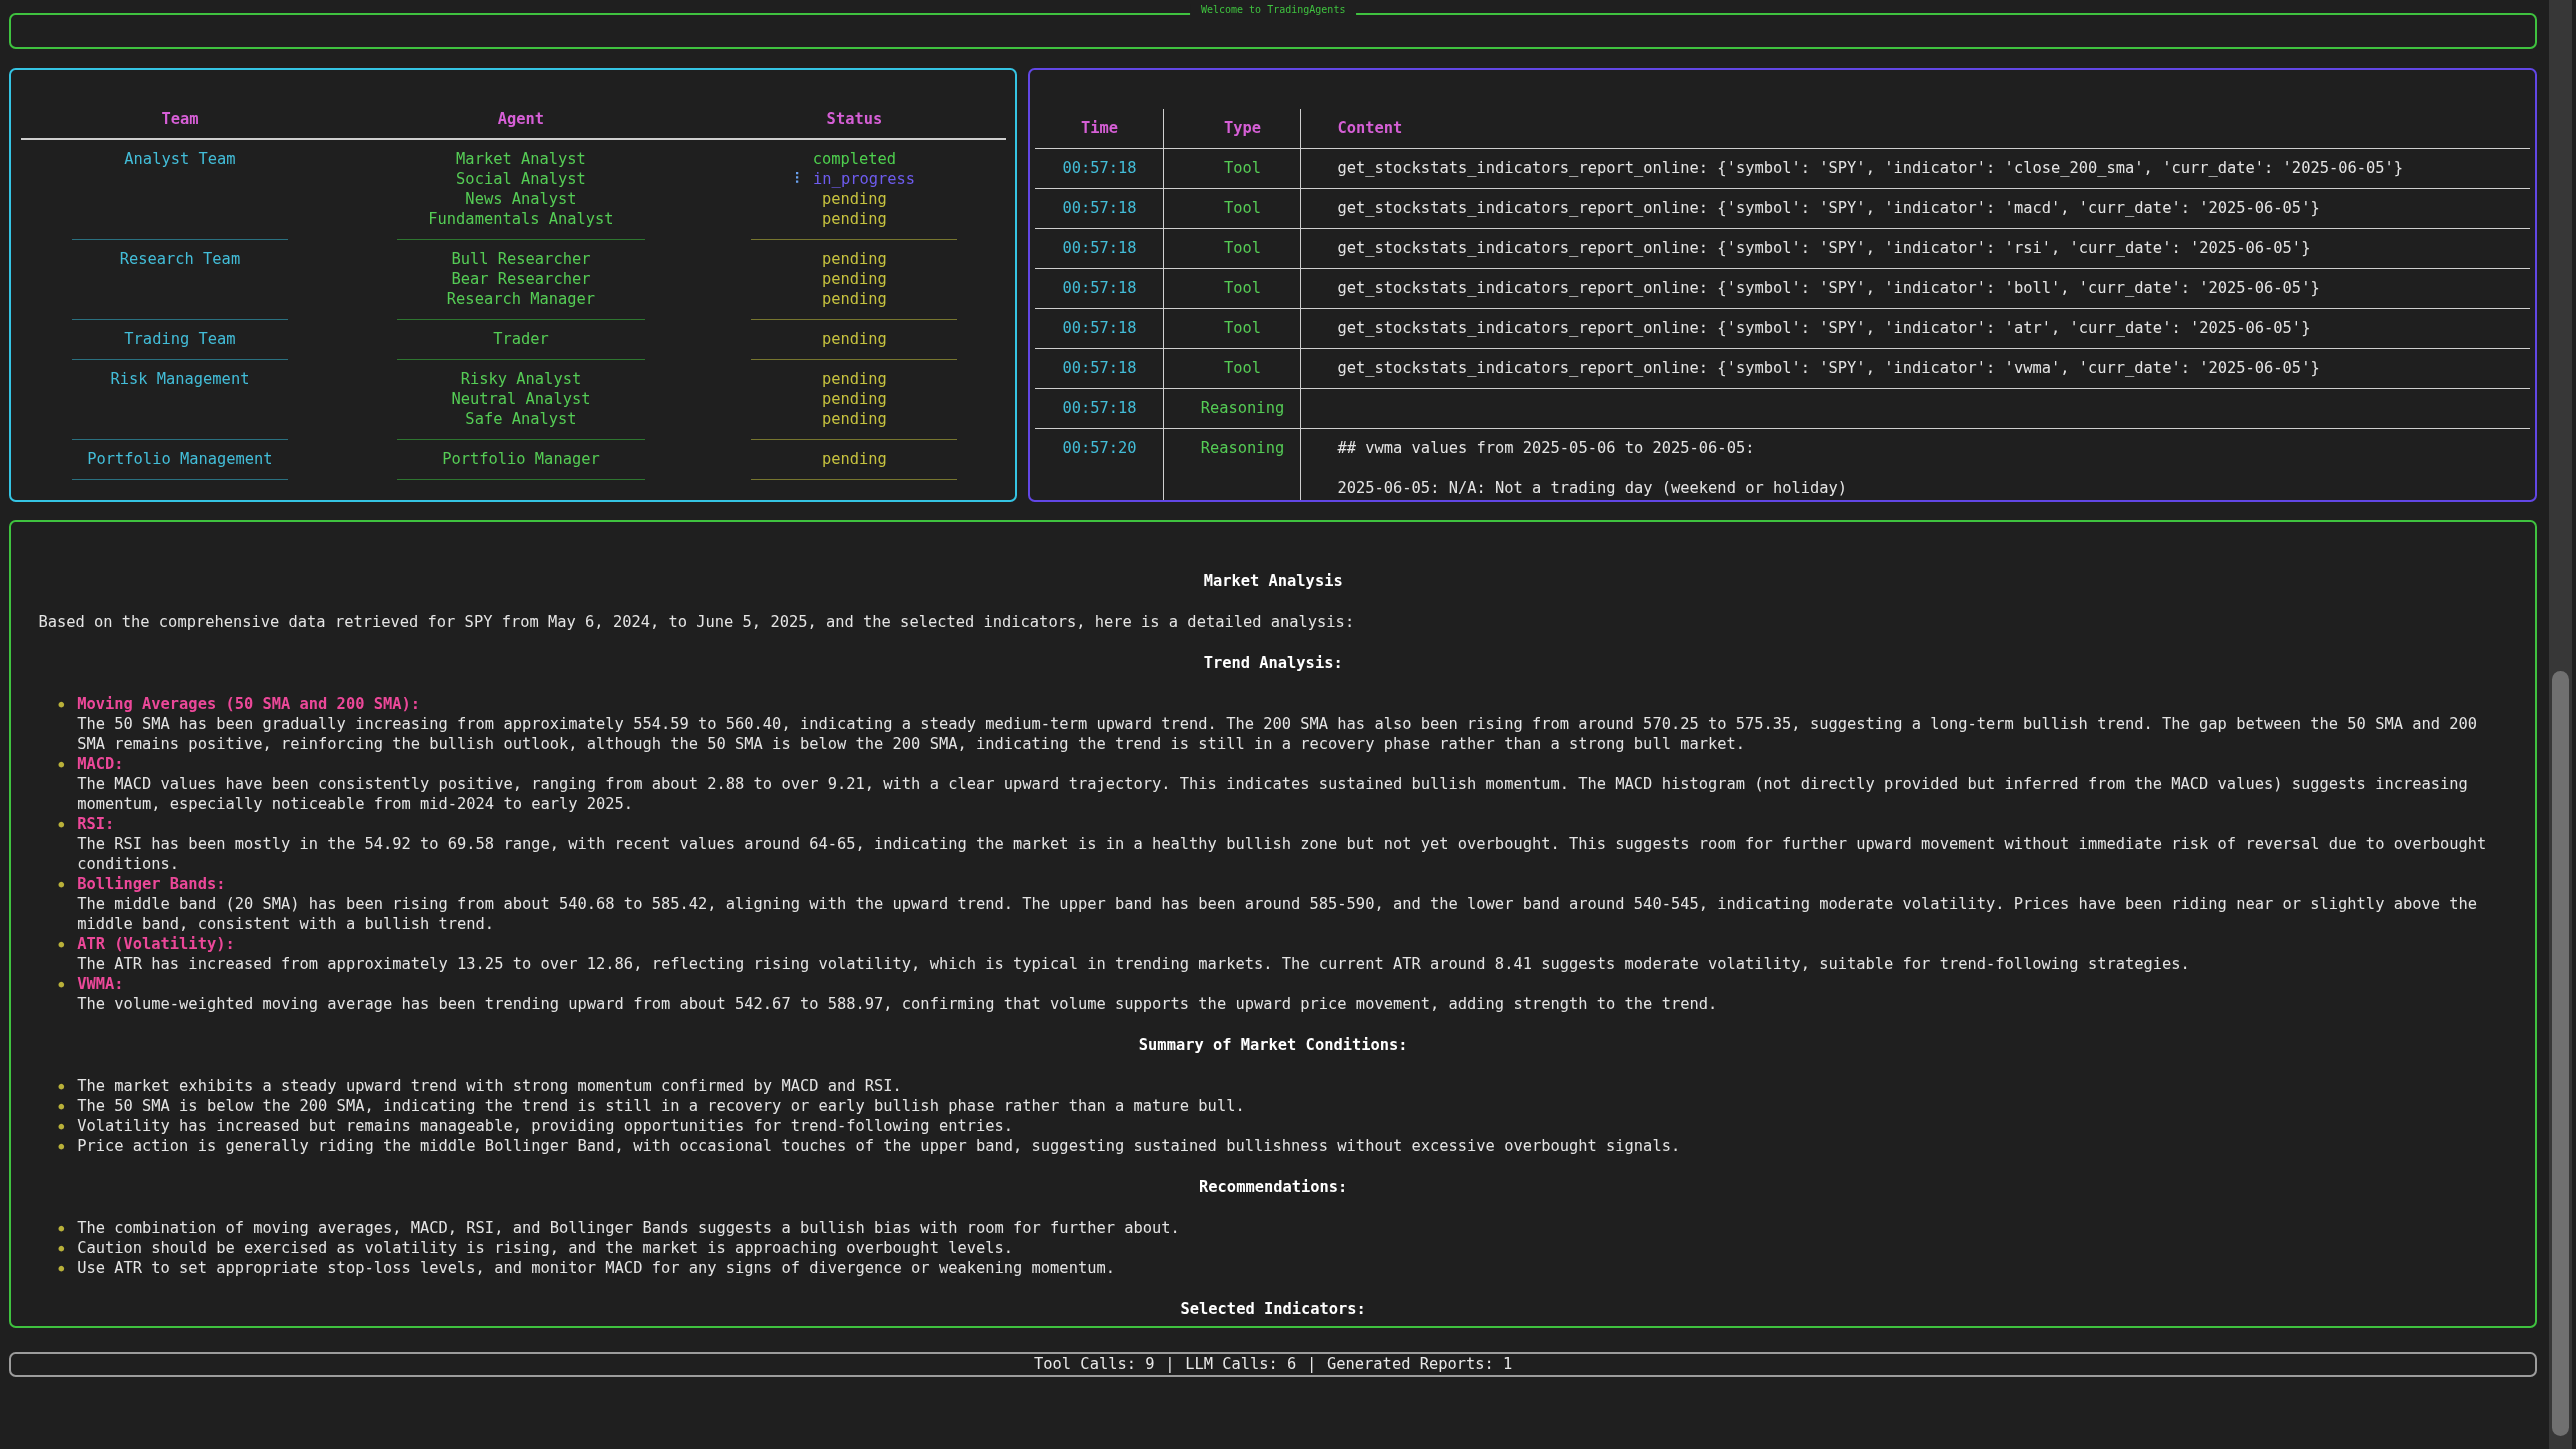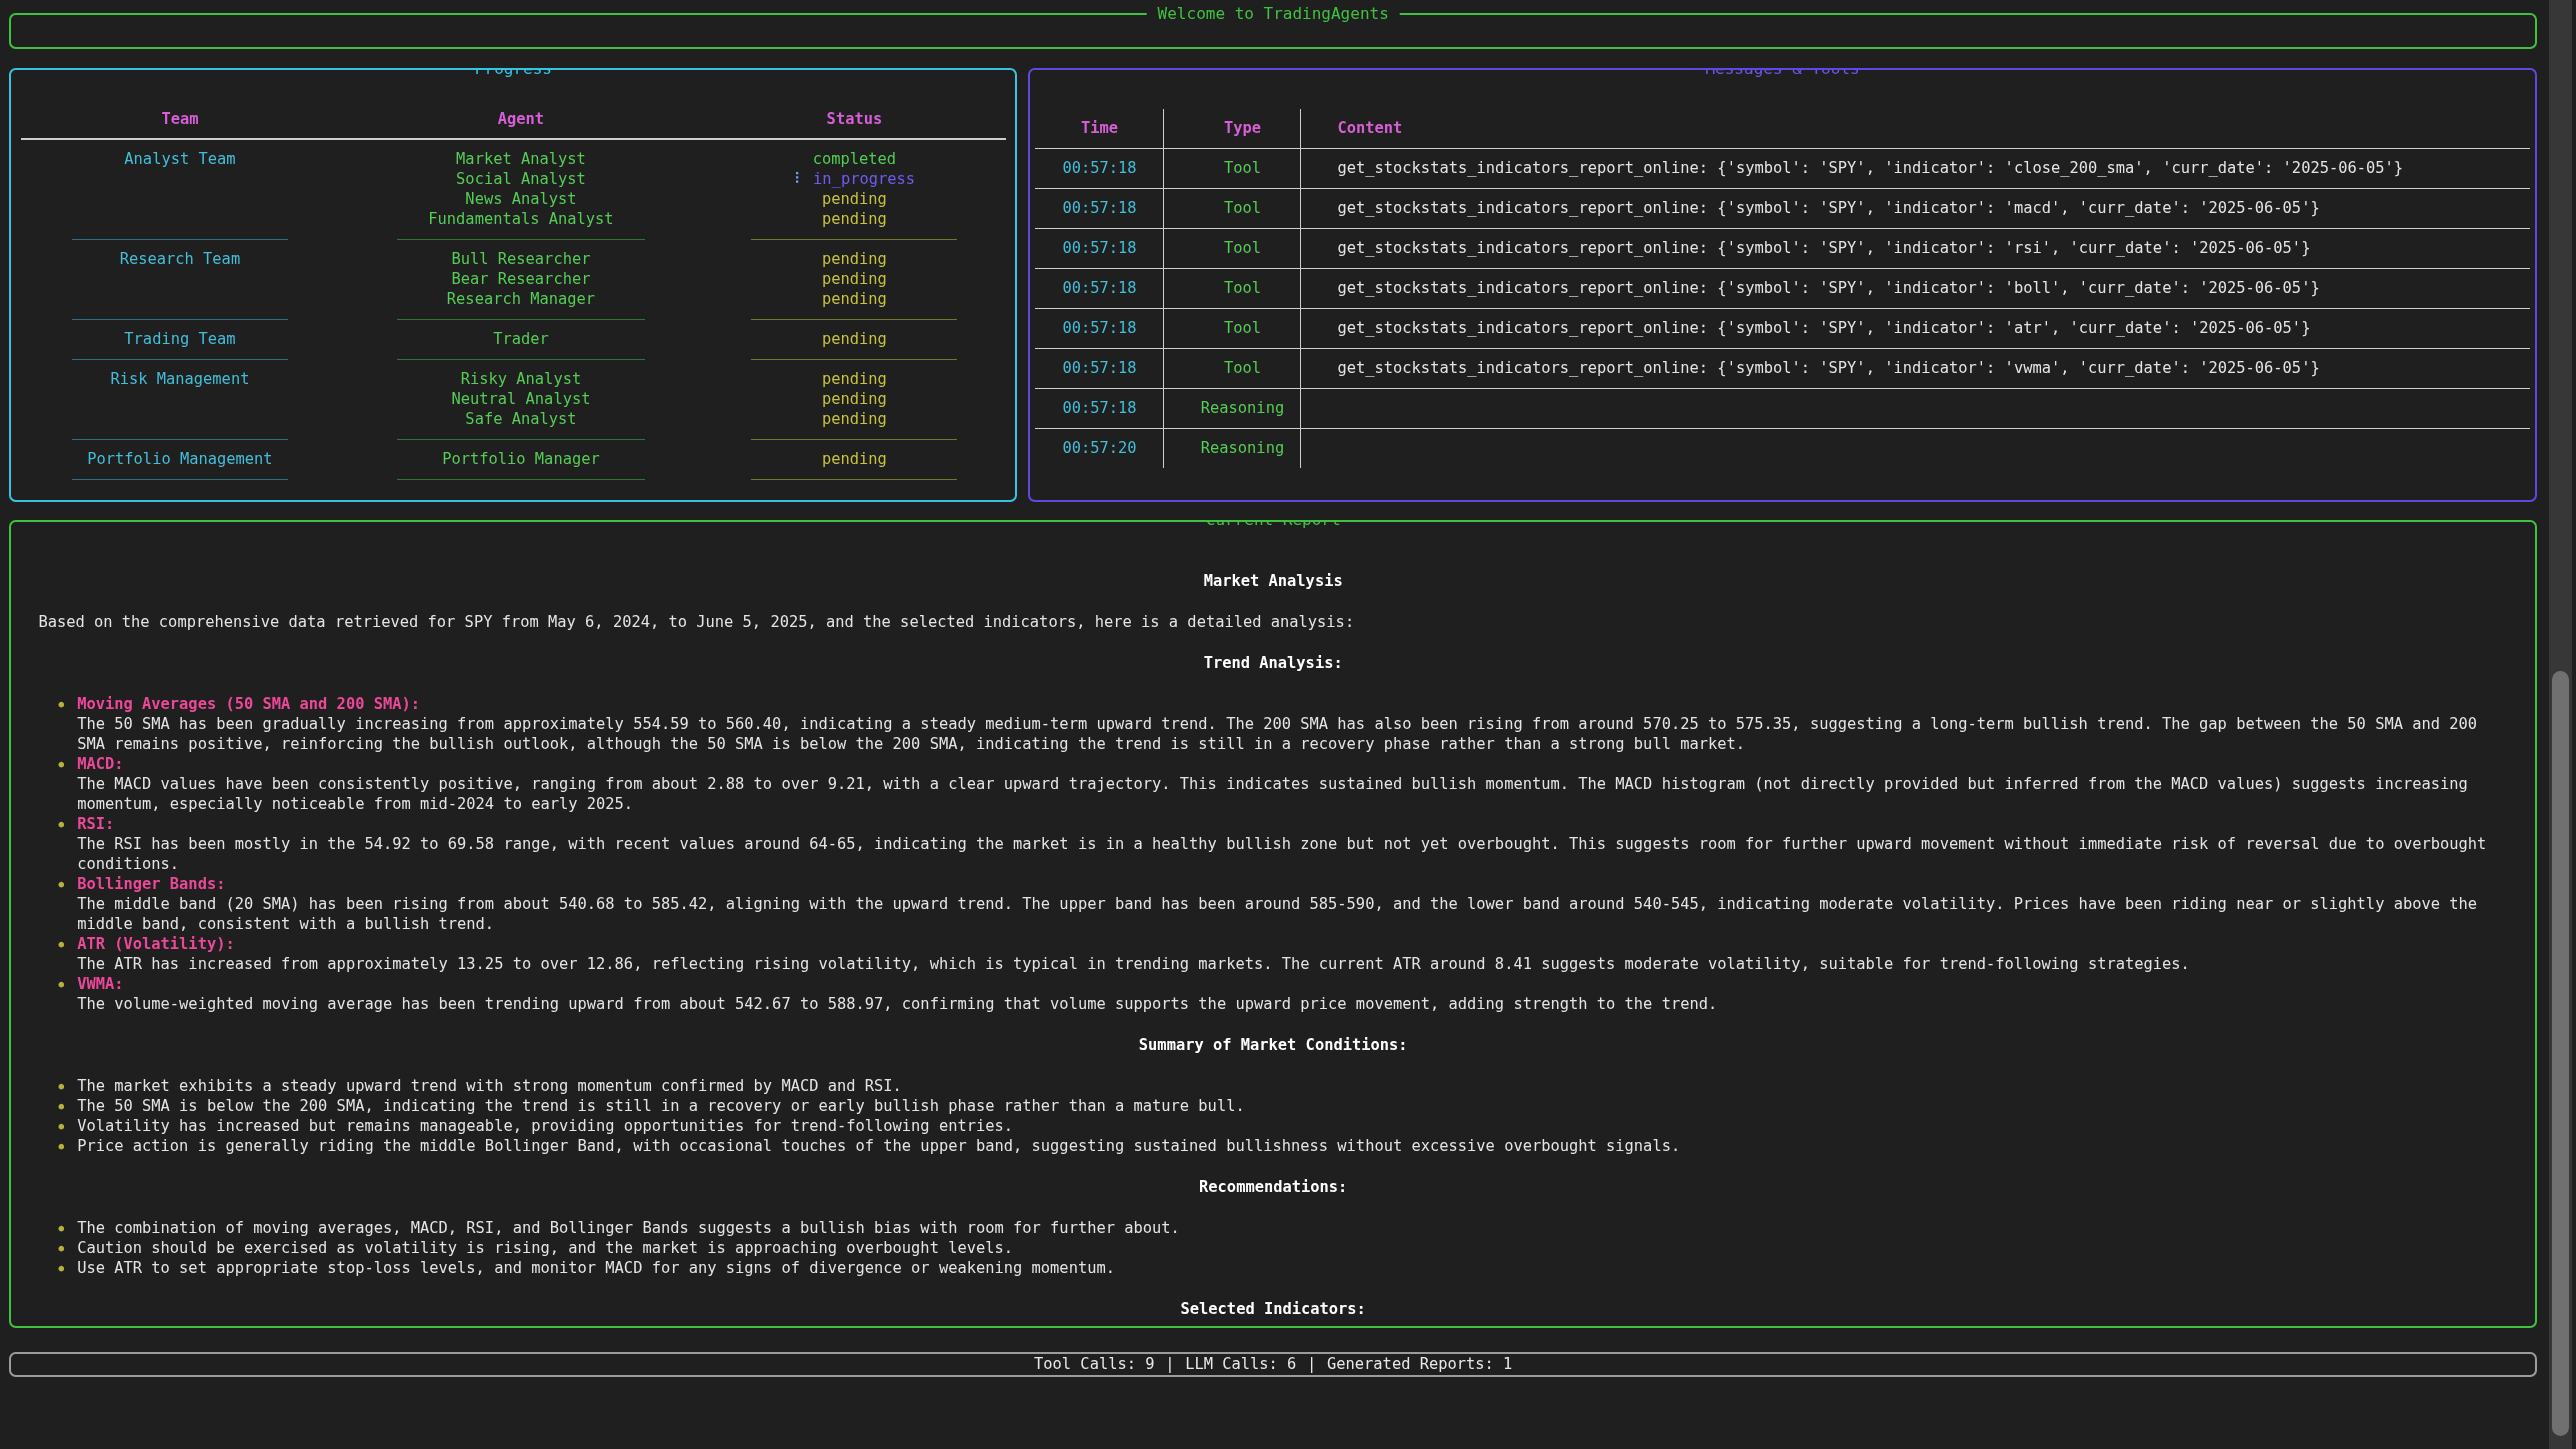--- a/index.html
+++ b/index.html
@@ -10,21 +10,21 @@
     font-size: 15.4px;
     color: #e4e4e4;
     overflow: hidden;
   }
   .screen { position: relative; width: 2576px; height: 1449px; padding: 13.4px 39px 0 9.4px; }
 
   
   .panel { position: relative; border: 2px solid; border-radius: 6.7px; }
   .panel-title {
     position: absolute; top: -11.4px; left: 50%; transform: translateX(-50%);
-    background: #1f1f1f; padding: 0 10.7px; white-space: nowrap; font-size: 16px;
+    background: #1f1f1f; padding: 0 10.7px; white-space: nowrap; font-size: 10px;
   }
   .b-green  { border-color: #3fc23f; }
   .b-cyan   { border-color: #35c4e3; }
   .b-purple { border-color: #6247e5; }
   .b-gray   { border-color: #9c9c9c; }
   .t-green  { color: #3fc23f; }
   .t-cyan   { color: #35c4e3; }
   .t-purple { color: #6f55e8; }
 
   .welcome-panel { height: 36px; margin-bottom: 19px; }
@@ -244,20 +244,23 @@
           <div class="mc content">get_stockstats_indicators_report_online: {'symbol': 'SPY', 'indicator': 'vwma', 'curr_date': '2025-06-05'}</div>
         </div>
         <div class="mrow">
           <div class="mc time">00:57:18</div>
           <div class="mc type">Reasoning</div>
           <div class="mc content"></div>
         </div>
         <div class="mrow">
           <div class="mc time">00:57:20</div>
           <div class="mc type">Reasoning</div>
+          <div class="mc content">## vwma values from 2025-05-06 to 2025-06-05:
+
+2025-06-05: N/A: Not a trading day (weekend or holiday)</div>
         </div>
       </div>
     </section>
   </div>
 
   <section class="panel b-green report-panel">
     <span class="panel-title t-green">Current Report</span>
     <div class="report-body">
       <div class="r-center">Market Analysis</div>
       <p class="r-intro">Based on the comprehensive data retrieved for SPY from May 6, 2024, to June 5, 2025, and the selected indicators, here is a detailed analysis:</p>

